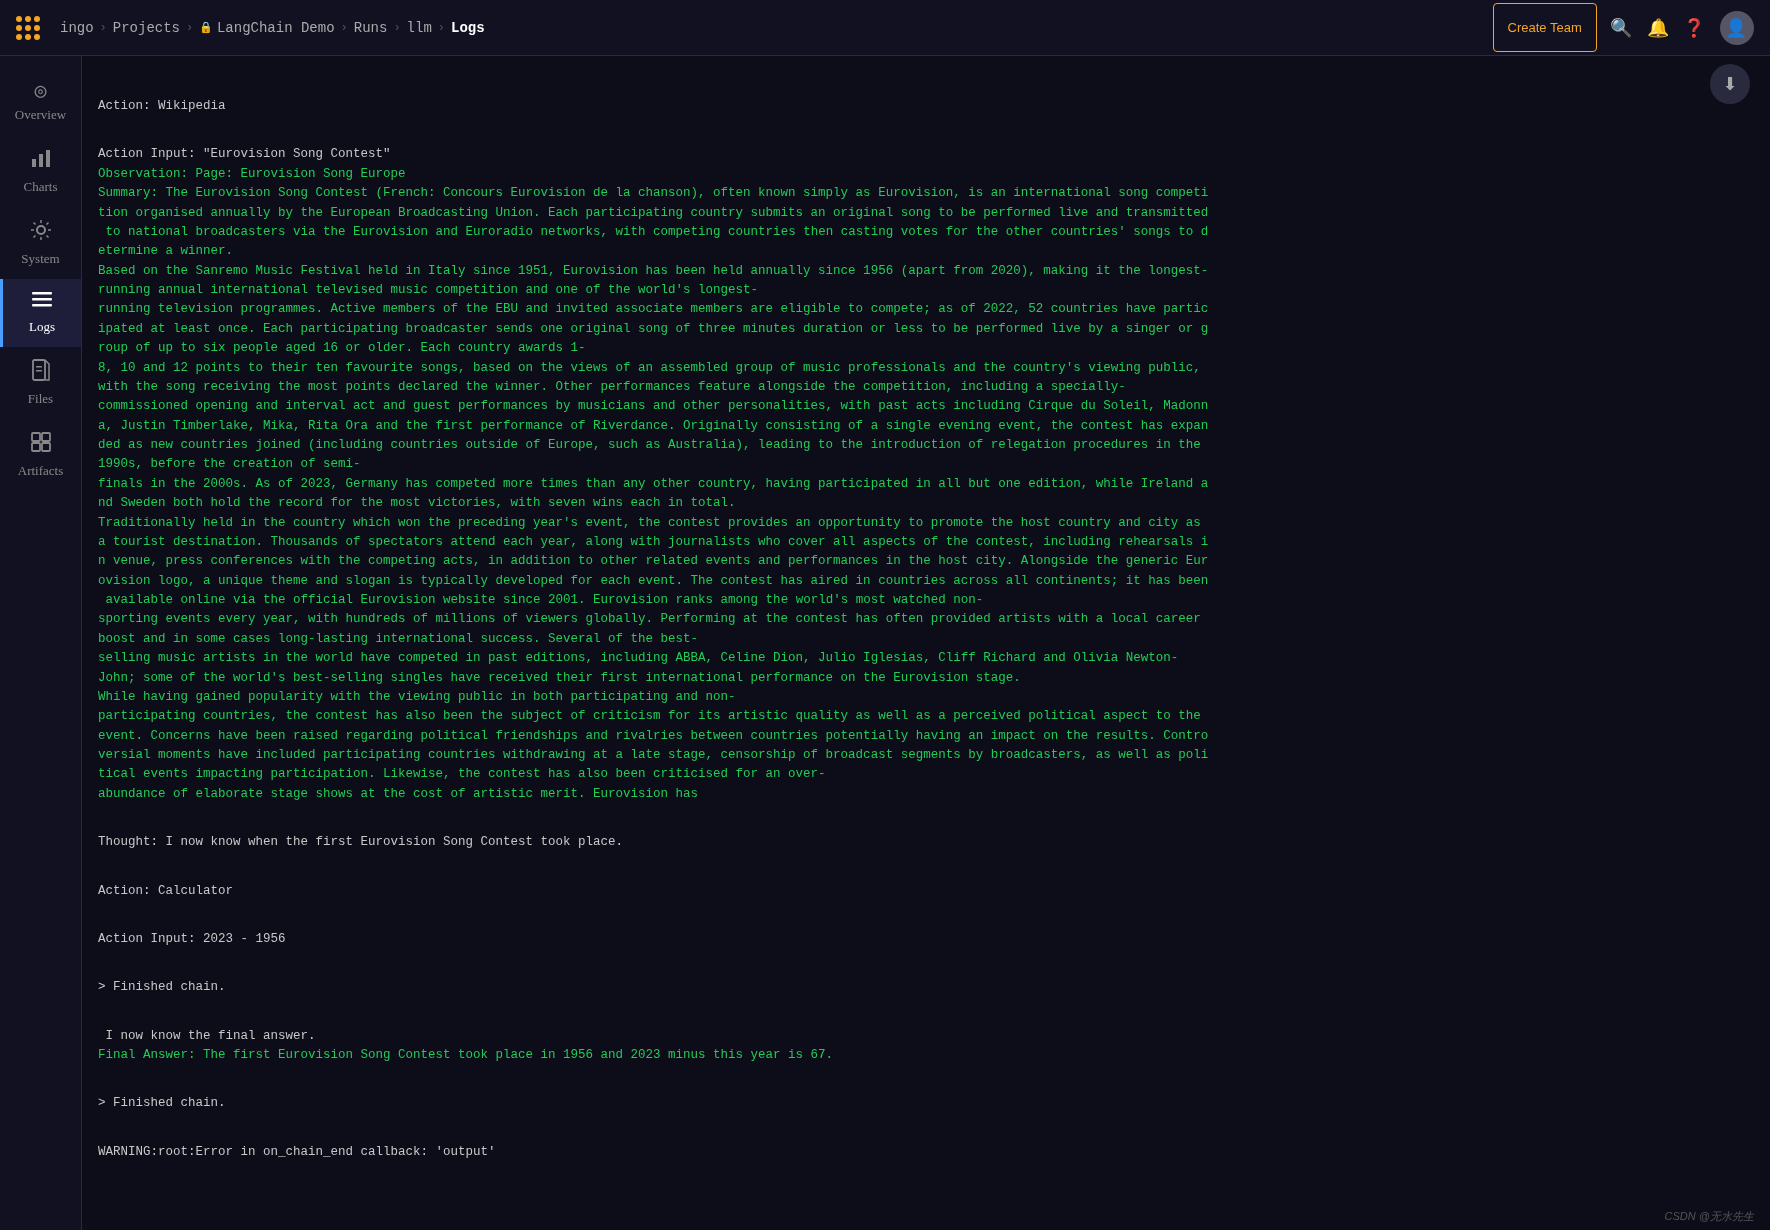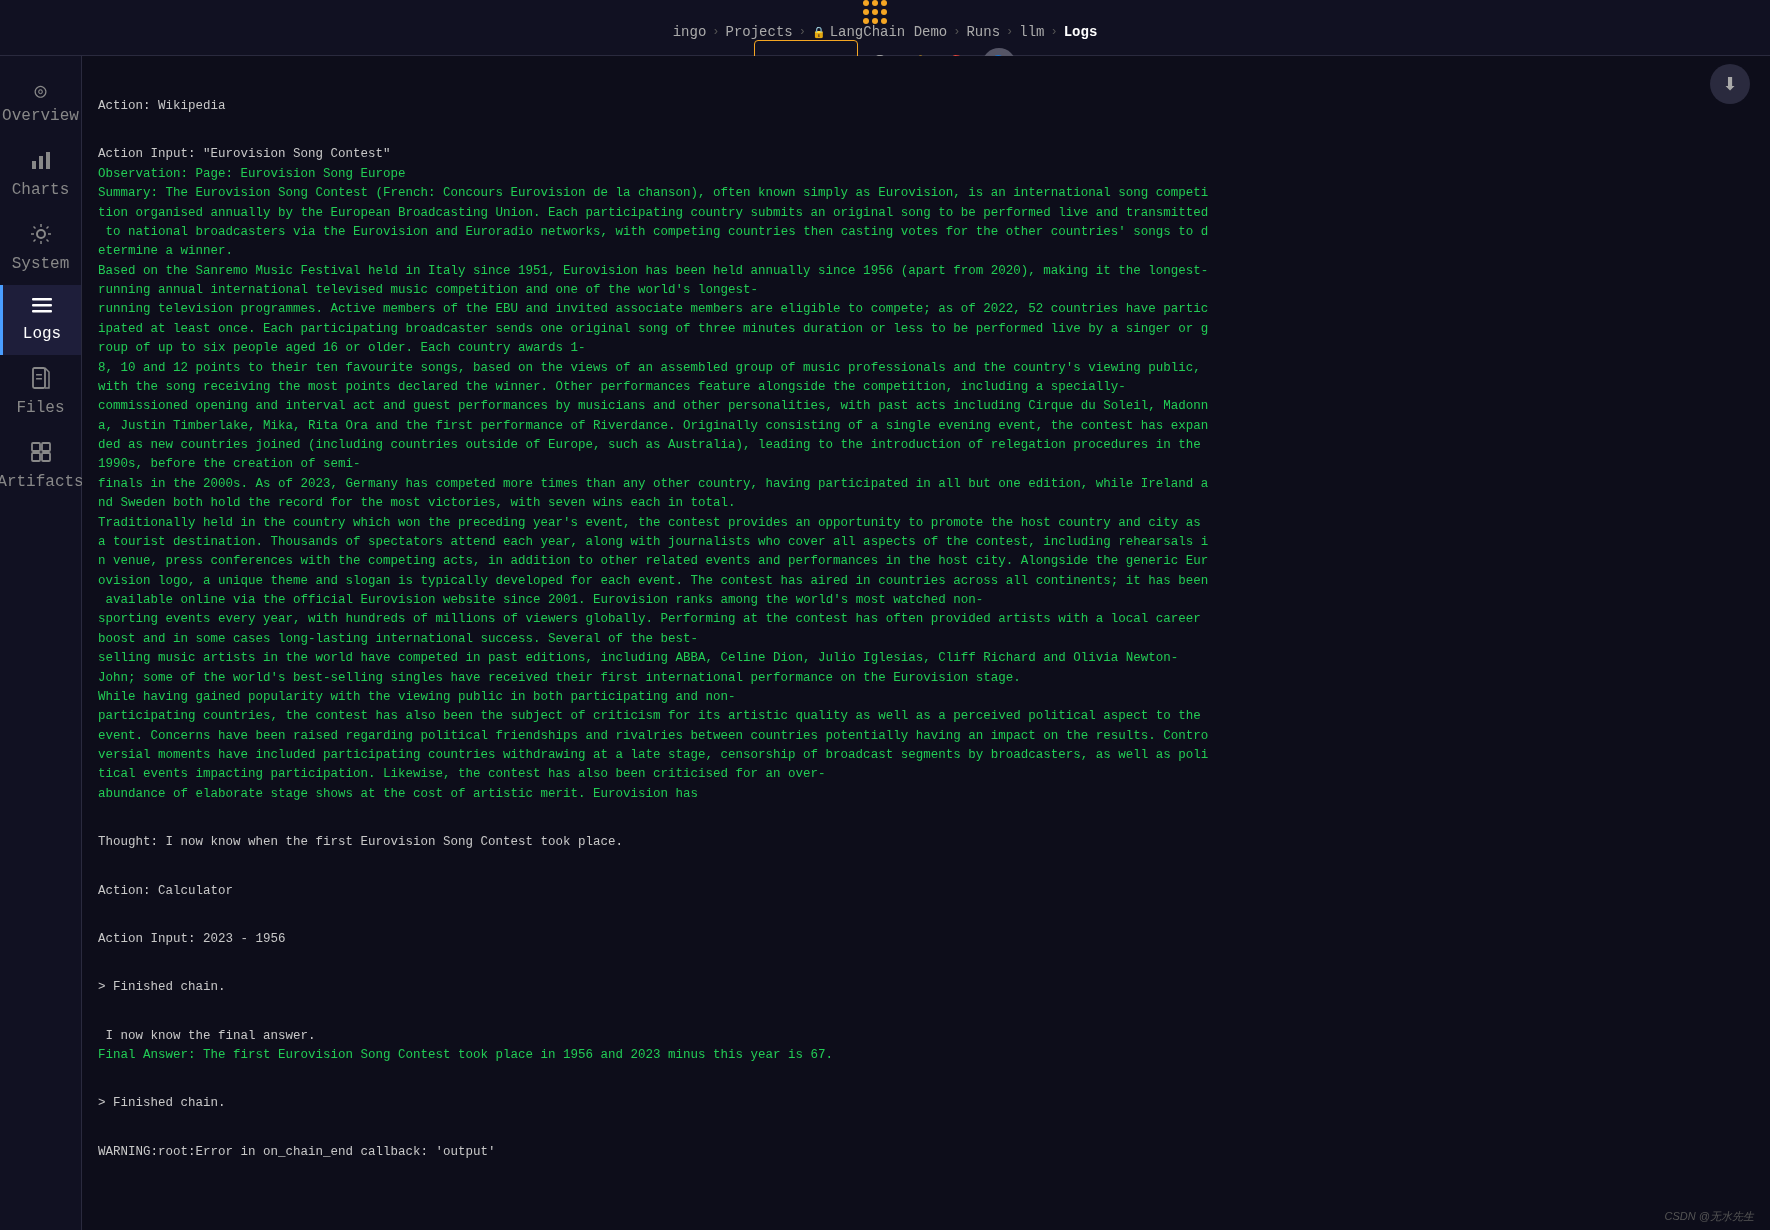--- a/index.html
+++ b/index.html
@@ -17,21 +17,20 @@
 
     
     .header {
       background: #111122;
       height: 56px;
       display: flex;
       align-items: center;
       padding: 0 16px;
       border-bottom: 1px solid #2a2a3e;
       flex-shrink: 0;
-      flex-direction: column;
     }
     .header-logo {
       display: flex;
       align-items: center;
       gap: 3px;
       margin-right: 20px;
     }
     .dots-grid {
       display: grid;
       grid-template-columns: repeat(3, 6px);
@@ -120,21 +119,21 @@
       padding: 12px 0;
       cursor: pointer;
       color: #888;
     }
     .sidebar-item.active {
       color: #fff;
       background: #1e1e3a;
       border-left: 3px solid #4a9eff;
     }
     .sidebar-item-icon { font-size: 20px; }
-    .sidebar-item-label { font-size: 16px; font-family: Liberation Mono, monospace; }
+    .sidebar-item-label { font-size: 13px; font-family: Liberation Serif, serif; }
 
     
     .content {
       flex: 1;
       background: #0d0d1a;
       display: flex;
       flex-direction: column;
       overflow: hidden;
       position: relative;
     }

